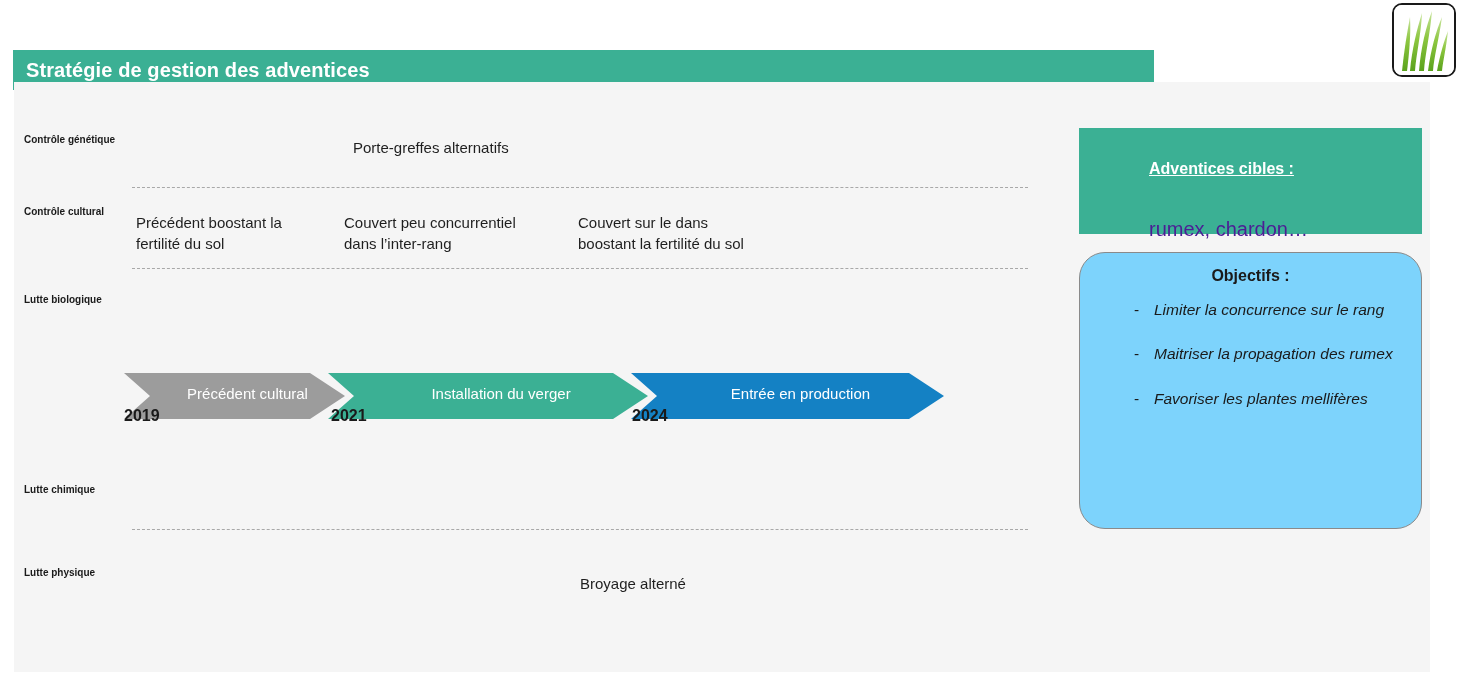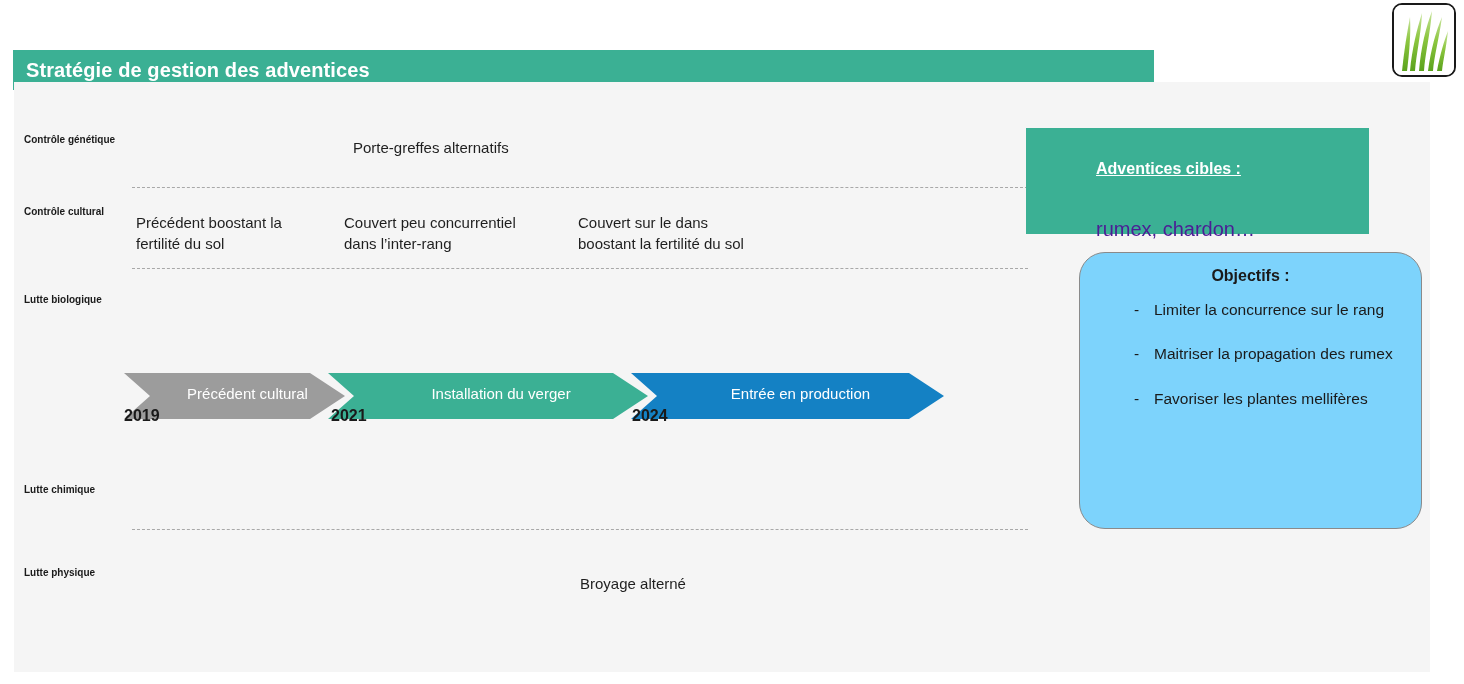--- a/index.html
+++ b/index.html
@@ -100,21 +100,21 @@
     position: absolute;
     top: 407px;
     font-size: 16px;
     font-weight: bold;
     color: #1a1a1a;
   }
 
   
   .target-box {
     position: absolute;
-    left: 1026px;
+    left: 1079px;
     top: 128px;
     width: 343px;
     height: 106px;
     background: #3bb094;
     box-sizing: border-box;
     padding: 32px 0 0 70px;
   }
   .target-title {
     color: #ffffff;
     font-size: 16px;
@@ -160,21 +160,21 @@
     line-height: 1.45;
     margin-bottom: 22px;
     padding-left: 54px;
     padding-right: 18px;
   }
   .obj-dash {
     width: 20px;
     flex: 0 0 20px;
     color: #1a1a1a;
   }
-  .obj-text { flex: 1 1 auto; }
+  .obj-text { flex: 1 1 auto; font-style: italic; }
 </style>
 </head>
 <body>
 
 <div class="header-bar">
   <div class="header-title">Stratégie de gestion des adventices</div>
 </div>
 
 <div class="logo-box">
   <svg width="60" height="70" viewBox="0 0 60 70">

